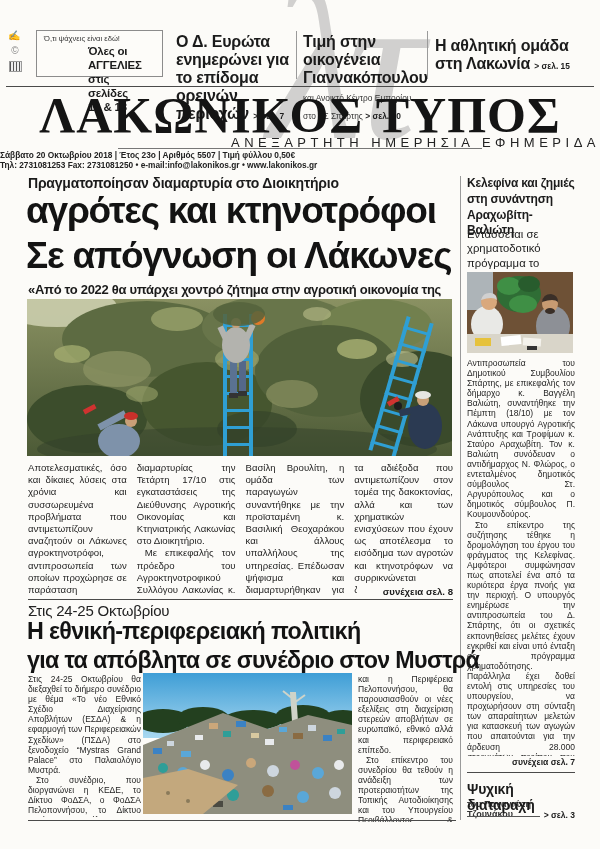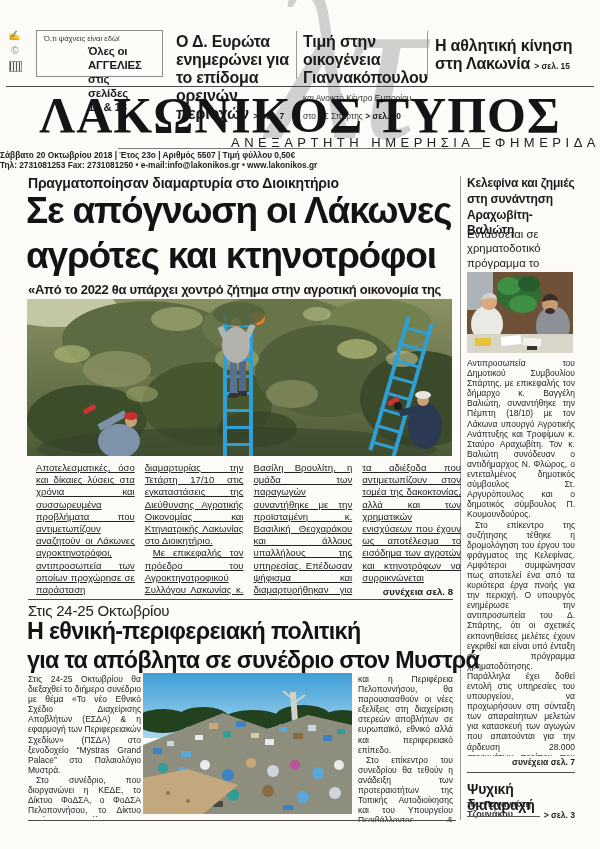--- a/index.html
+++ b/index.html
@@ -75,38 +75,38 @@
 
   <div class="abs vrule" style="left:296px;top:31px;width:1px;height:48px;"></div>
 
   <div class="abs" style="left:303px;top:33px;width:119px;">
     <span class="promo-bold">Τιμή στην οικογένεια Γιαννακόπουλου</span><span class="promo-light"> και Ανοικτό Κέντρο Εμπορίου στο ΔΣ Σπάρτης </span><span class="pageref">&gt; σελ. 10</span>
   </div>
 
   <div class="abs vrule" style="left:427px;top:31px;width:1px;height:48px;"></div>
 
   <div class="abs" style="left:435px;top:37px;width:138px;">
-    <span class="promo-bold">Η αθλητική κίνηση στη Λακωνία </span><span class="pageref">&gt; σελ. 15</span>
+    <span class="promo-bold">Η αθλητική ομάδα στη Λακωνία </span><span class="pageref">&gt; σελ. 15</span>
   </div>
 
   <div class="abs rule" style="left:6px;top:86px;width:588px;height:1px;"></div>
 
   <div class="abs masthead-title" style="left:0;top:90px;width:600px;">ΛΑΚΩΝΙΚΟΣ ΤΥΠΟΣ</div>
   <div class="abs tagline" style="left:0;top:135px;width:600px;">ΑΝΕΞΑΡΤΗΤΗ ΗΜΕΡΗΣΙΑ ΕΦΗΜΕΡΙΔΑ</div>
   <div class="abs" style="left:118px;top:148px;width:364px;height:1px;background:#777;"></div>
   <div class="abs dateline" style="left:0;top:150px;width:600px;">Σάββατο 20 Οκτωβρίου 2018 | Έτος 23ο | Αριθμός 5507 | Τιμή φύλλου 0,50€</div>
   <div class="abs dateline" style="left:0;top:160px;width:600px;">Τηλ: 2731081253 Fax: 2731081250 • e-mail:info@lakonikos.gr • www.lakonikos.gr</div>
 
   <div class="abs vrule" style="left:460px;top:176px;width:1px;height:644px;"></div>
 
   <div class="abs kicker" style="left:28px;top:175px;width:425px;">Πραγματοποίησαν διαμαρτυρία στο Διοικητήριο</div>
 
   <div class="abs headline1" style="left:26px;top:188px;width:440px;">
+    <div>αγρότες και κτηνοτρόφοι</div>
     <div>Σε απόγνωση οι Λάκωνες</div>
-    <div>αγρότες και κτηνοτρόφοι</div>
   </div>
 
   <div class="abs subhead" style="left:28px;top:282px;width:430px;">«Από το 2022 θα υπάρχει χοντρό ζήτημα στην αγροτική οικονομία της Λακωνίας»</div>
 
   <svg class="abs photo" style="left:27px;top:299px;" width="425" height="157" viewBox="0 0 425 157" preserveAspectRatio="none">
     <defs>
       <linearGradient id="gOlive" x1="0" y1="0" x2="0" y2="1">
         <stop offset="0" stop-color="#8a9162"></stop>
           <stop offset="1" stop-color="#4c5a36"></stop>
       </linearGradient>
@@ -186,21 +186,21 @@
 
     <g>
       <rect x="70" y="118" width="30" height="7" fill="#7e92aa" transform="rotate(-28 85 121)"></rect>
       <rect x="56" y="108" width="13" height="5" fill="#cf3330" transform="rotate(-28 62 110)"></rect>
       <ellipse cx="92" cy="142" rx="21" ry="17" fill="#7e92aa"></ellipse>
       <circle cx="104" cy="122" r="6" fill="#c9a078"></circle>
       <ellipse cx="104" cy="117" rx="7" ry="4" fill="#c8302a"></ellipse>
     </g>
   </svg>
 
-  <div class="abs jtext bodytext" style="left:36px;top:462px;width:425px;height:136px;column-count:4;column-gap:10px;overflow:hidden;text-decoration:underline;">
+  <div class="abs jtext bodytext" style="left:28px;top:462px;width:425px;height:136px;column-count:4;column-gap:10px;overflow:hidden;">
     <p>Αποτελεσματικές, όσο και δίκαιες λύσεις στα χρόνια και συσσωρευμένα προβλήματα που αντιμετωπίζουν αναζητούν οι Λάκωνες αγροκτηνοτρόφοι, αντιπροσωπεία των οποίων προχώρησε σε παράσταση διαμαρτυρίας την Τετάρτη 17/10 στις εγκαταστάσεις της Διεύθυνσης Αγροτικής Οικονομίας και Κτηνιατρικής Λακωνίας στο Διοικητήριο.</p>
     <p>Με επικεφαλής τον πρόεδρο του Αγροκτηνοτροφικού Συλλόγου Λακωνίας κ. Βασίλη Βρουλίτη, η ομάδα των παραγωγών συναντήθηκε με την προϊσταμένη κ. Βασιλική Θεοχαράκου και άλλους υπαλλήλους της υπηρεσίας. Επέδωσαν ψήφισμα και διαμαρτυρήθηκαν για τα αδιέξοδα που αντιμετωπίζουν στον τομέα της δακοκτονίας, αλλά και των χρηματικών ενισχύσεων που έχουν ως αποτέλεσμα το εισόδημα των αγροτών και κτηνοτρόφων να συρρικνώνεται διαρκώς.</p>
 
   </div>
   <div class="abs cont" style="left:357px;top:586px;width:96px;font-size:9.6px;background:#fcfbf8;">συνέχεια σελ. 8</div>
 
   <div class="abs rule" style="left:28px;top:599px;width:425px;height:1px;"></div>
 
   <div class="abs kicker2" style="left:28px;top:602px;width:400px;">Στις 24-25 Οκτωβρίου</div>
   <div class="abs headline2" style="left:27px;top:616px;width:460px;">

